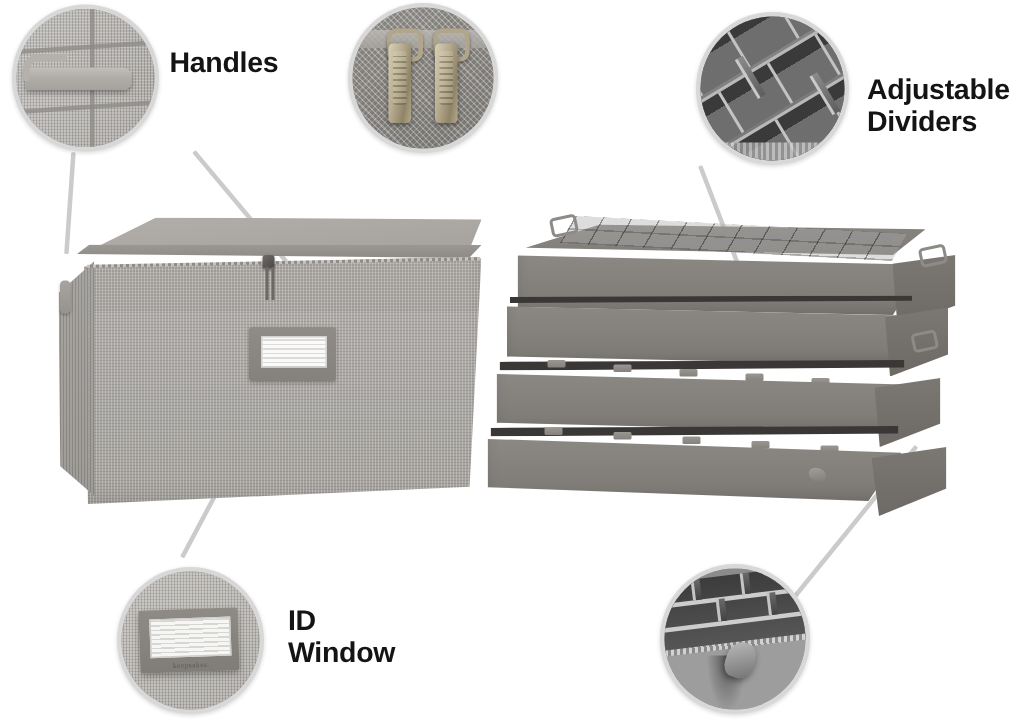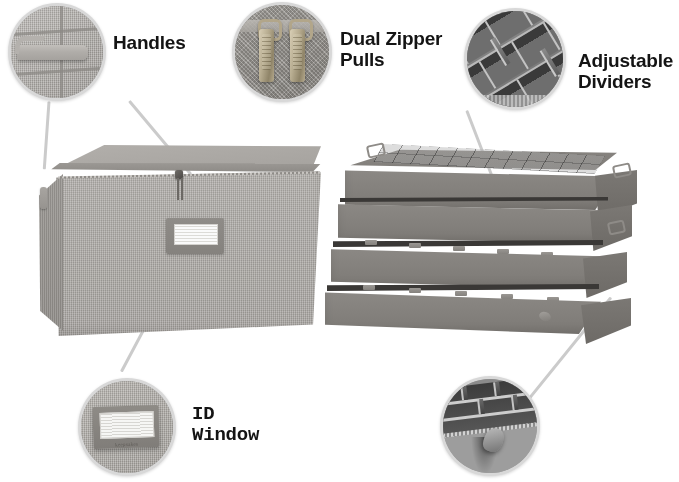--- a/index.html
+++ b/index.html
@@ -304,22 +304,20 @@
     <div class="inner">
       <div class="cz-zip">
         <div class="z-tape"></div>
         <div class="z-bail" style="left:24%;top:15%;"></div>
         <div class="z-bail" style="left:57%;top:15%;"></div>
         <div class="z-pull" style="left:26%;top:26%;"></div>
         <div class="z-pull" style="left:59%;top:26%;"></div>
       </div>
     </div>
   </div>
-  <div class="label" style="left:340px;top:28px;">Dual Zipper
-Pulls</div>
 
   <div class="callout" style="left:464px;top:8px;width:102px;height:102px;">
     <div class="inner">
       <div class="cz-div">
         <div class="dv-wrap">
           <div class="dv-row" style="top:6%;">
             <div class="dv-cell" style="left:18%;"></div>
             <div class="dv-cell" style="left:44%;"></div>
             <div class="dv-cell" style="left:70%;"></div>
           </div>
@@ -346,21 +344,21 @@
   <div class="callout" style="left:78px;top:378px;width:98px;height:98px;">
     <div class="inner">
       <div class="cz-id">
         <div class="id-frame">
           <div class="id-paper"></div>
           <div class="id-brand">keepsakes</div>
         </div>
       </div>
     </div>
   </div>
-  <div class="label" style="left:192px;top:404px;font-family:Liberation Mono, monospace;">ID
+  <div class="label" style="left:192px;top:404px;">ID
 Window</div>
 
   <div class="callout" style="left:440px;top:376px;width:100px;height:100px;">
     <div class="inner">
       <div class="cz-tab">
         <div class="pt-grid">
           <div class="pt-floor"></div>
           <div class="pt-bar" style="top:30%;"></div>
           <div class="pt-bar" style="top:64%;"></div>
           <div class="pt-cellwall" style="left:24%;top:0;width:4px;height:30%;"></div>

